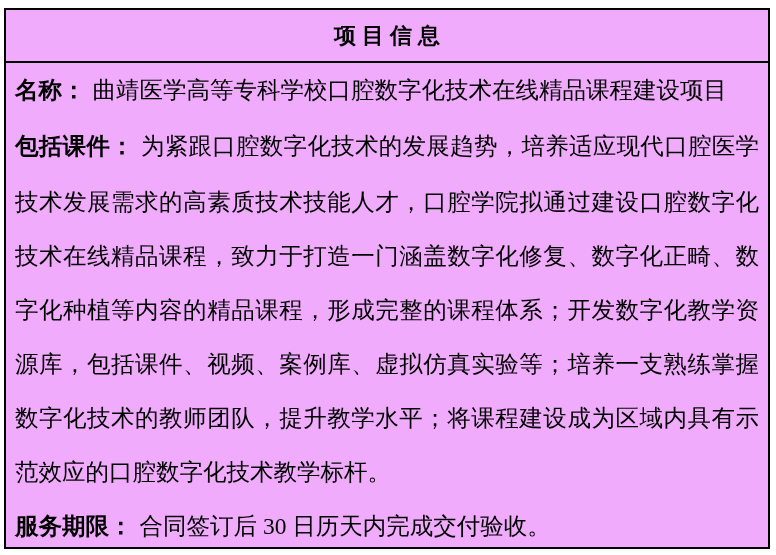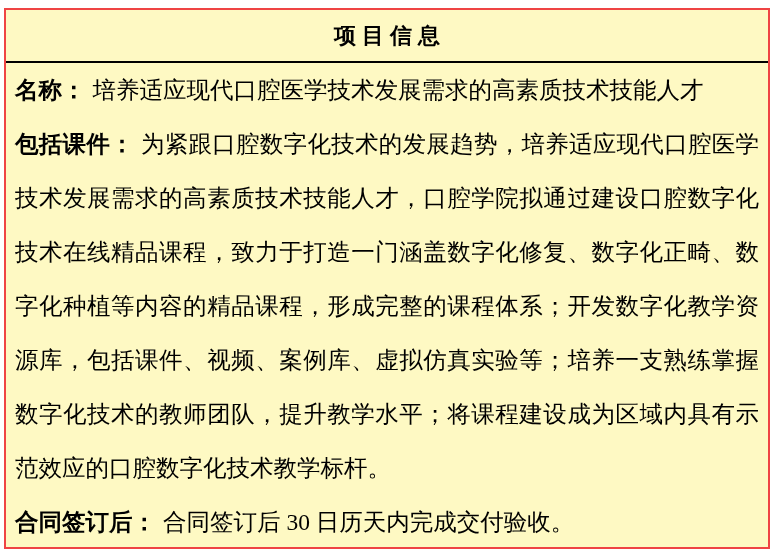--- a/index.html
+++ b/index.html
@@ -14,22 +14,22 @@
     font-family: "Liberation Serif", "DejaVu Serif", serif;
     position: relative;
     overflow: hidden;
   }
   .doc-table {
     position: absolute;
     left: 4px;
     top: 8px;
     width: 762px;
     height: 537px;
-    border: 2px solid #ef4444;
-    background: #fef9c3;
+    border: 2px solid #000000;
+    background: #f0abfc;
   }
   .header-row {
     height: 51px;
     border-bottom: 2px solid #000000;
     display: flex;
     align-items: center;
     justify-content: center;
   }
   .header-text {
     font-size: 22px;
@@ -47,27 +47,28 @@
     text-align: justify;
     text-justify: inter-character;
   }
   .table-body p {
     margin: 0;
     padding: 0;
   }
   .row-label {
     font-weight: bold;
     margin-right: 7px;
+    font-family: Liberation Mono, monospace;
   }
 </style>
 </head>
 <body>
 
 <div class="doc-table">
   <div class="header-row">
     <span class="header-text">项目信息</span>
   </div>
   <div class="table-body">
-    <p><span class="row-label">名称：</span><span>培养适应现代口腔医学技术发展需求的高素质技术技能人才</span></p>
+    <p><span class="row-label">名称：</span><span>曲靖医学高等专科学校口腔数字化技术在线精品课程建设项目</span></p>
     <p><span class="row-label">包括课件：</span><span>为紧跟口腔数字化技术的发展趋势，培养适应现代口腔医学技术发展需求的高素质技术技能人才，口腔学院拟通过建设口腔数字化技术在线精品课程，致力于打造一门涵盖数字化修复、数字化正畸、数字化种植等内容的精品课程，形成完整的课程体系；开发数字化教学资源库，包括课件、视频、案例库、虚拟仿真实验等；培养一支熟练掌握数字化技术的教师团队，提升教学水平；将课程建设成为区域内具有示范效应的口腔数字化技术教学标杆。</span></p>
-    <p><span class="row-label">合同签订后：</span><span>合同签订后 30 日历天内完成交付验收。</span></p>
+    <p><span class="row-label">服务期限：</span><span>合同签订后 30 日历天内完成交付验收。</span></p>
   </div>
 </div>
 
 </body></html>

